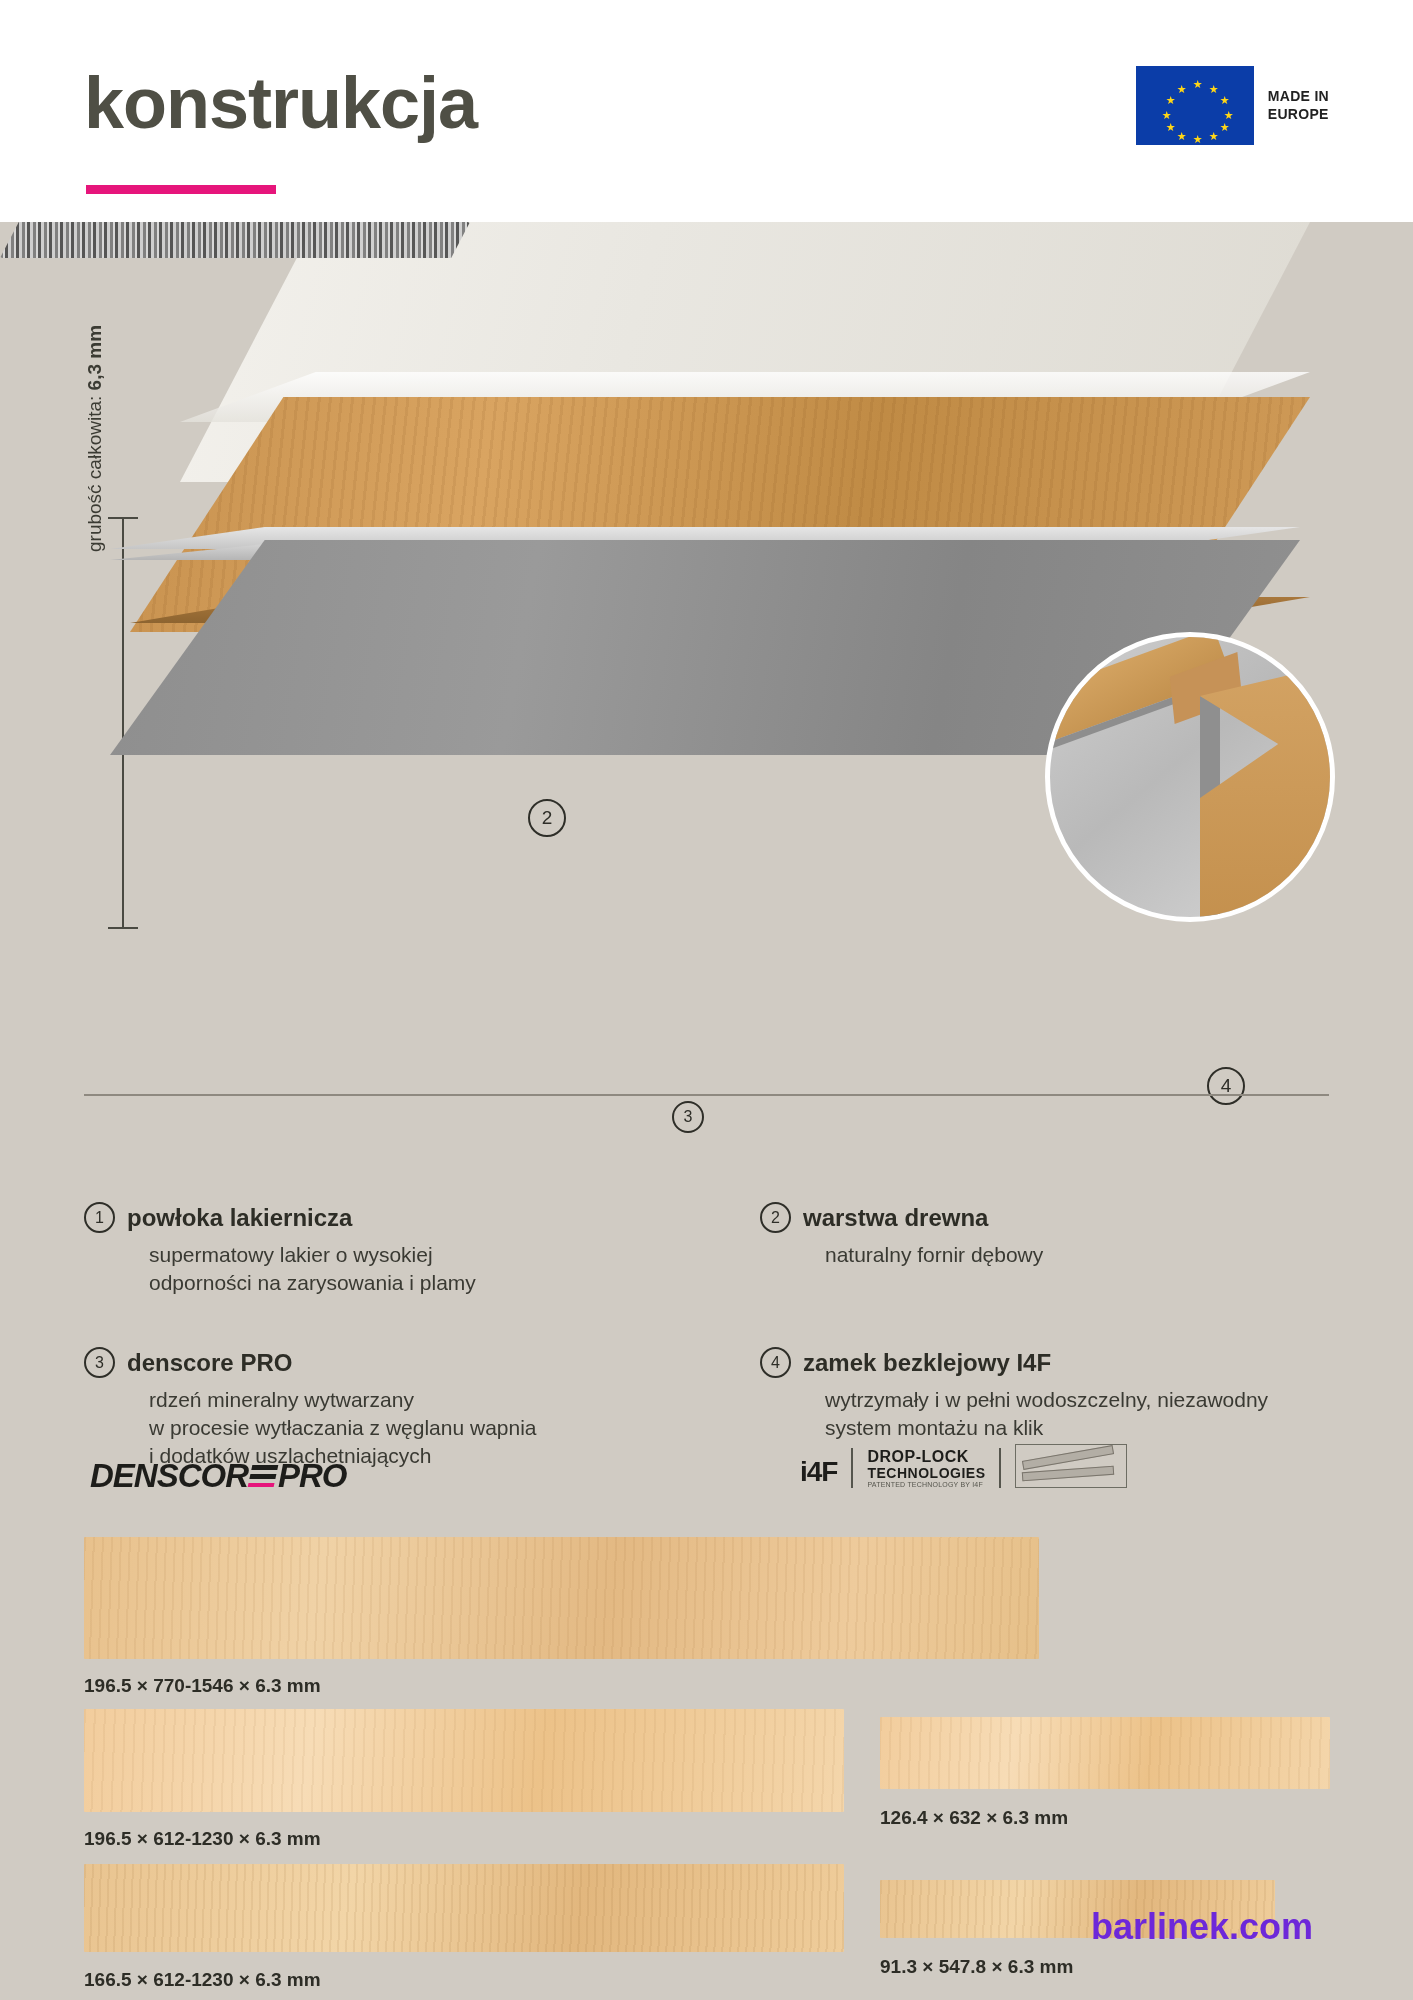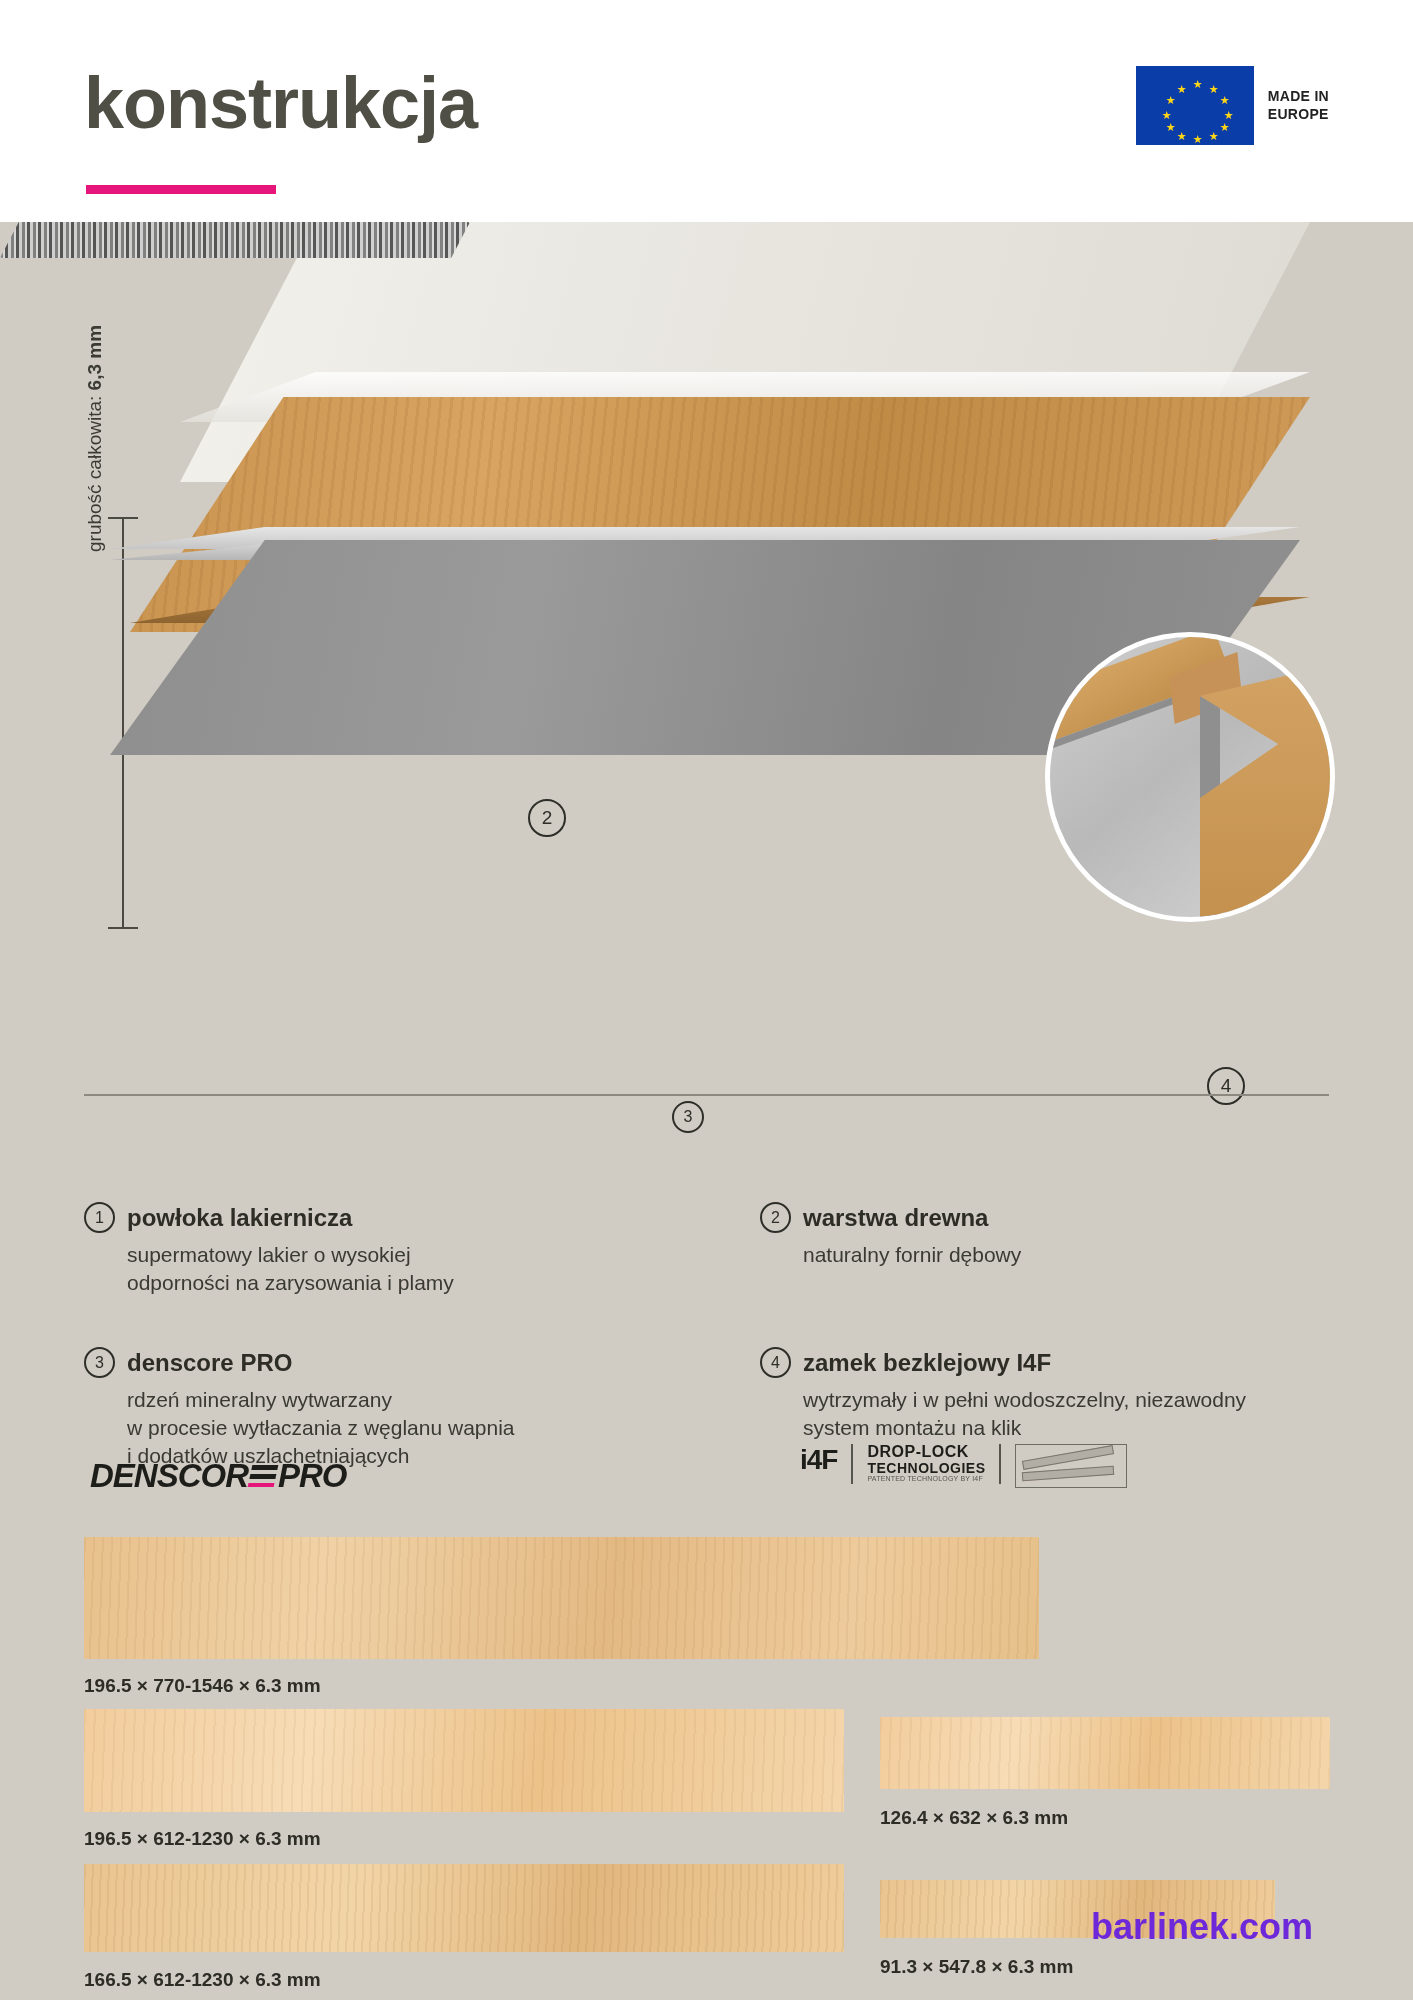--- a/index.html
+++ b/index.html
@@ -235,21 +235,21 @@
   }
   .legend-title {
     font-size: 24px;
     font-weight: bold;
     color: #2d2d26;
   }
   .legend-desc {
     font-size: 21px;
     line-height: 1.33;
     color: #3a3a33;
-    margin-left: 43px;
+    margin-left: 65px;
   }
   .divider {
     position: absolute;
     left: 84px; top: 872px;
     width: 1245px; height: 2px;
     background: #8e8980;
   }
 
   
   .denscore {
@@ -273,21 +273,21 @@
        #1d1d1a 9px 14px, transparent 14px 18px,
        #e6157b 18px 23px);
     transform: skewX(-12deg);
   }
 
   
   .i4f {
     position: absolute;
     left: 800px; top: 1222px;
     display: flex;
-    align-items: flex-start;
+    align-items: flex-end;
     gap: 14px;
   }
   .i4f-mark {
     font-size: 28px;
     font-weight: bold;
     color: #1d1d1a;
     font-family: "Liberation Sans", sans-serif;
     letter-spacing: -1px;
   }
   .i4f-sep { width: 2px; height: 40px; background: #55554d; }

